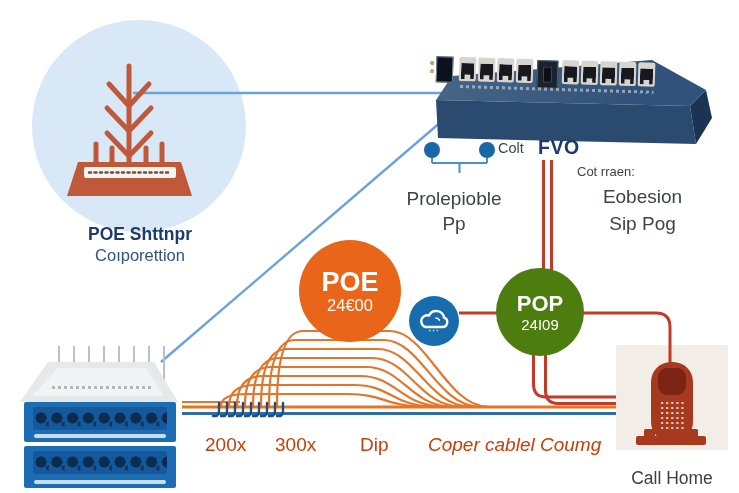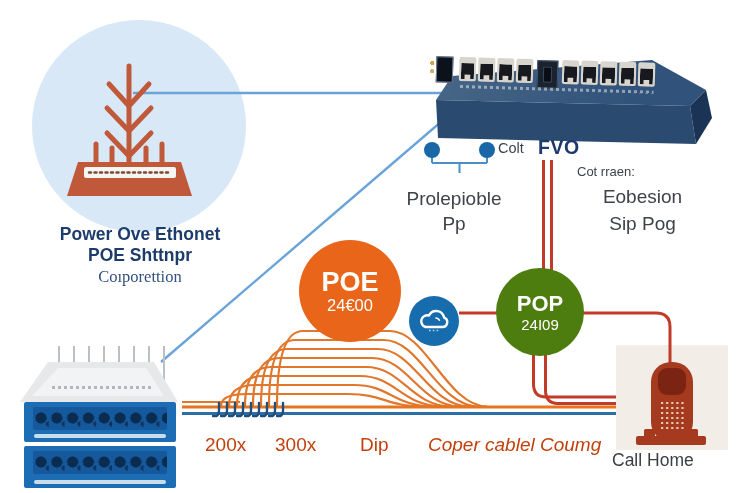--- a/index.html
+++ b/index.html
@@ -7,21 +7,21 @@
     position:relative;width:739px;height:493px;background:#ffffff;overflow:hidden;
     font-family:"Liberation Sans",sans-serif;color:#3e434a;
   }
   .abs{position:absolute;}
   
   .brand-circle{left:32px;top:20px;width:214px;height:212px;border-radius:50%;background:#d8e8f6;z-index:0;}
   .brand-logo{left:88px;top:42px;width:110px;text-align:center;font-size:15px;letter-spacing:.3px;color:#3a3f45;z-index:3;}
   
   .org-title{left:28px;top:224px;width:224px;text-align:center;z-index:3;line-height:21px;}
   .org-title .b{font-weight:bold;font-size:17.5px;color:#1d3c6b;}
-  .org-title .r{font-size:16.5px;color:#32517e;font-family:Liberation Serif, serif;}
+  .org-title .r{font-size:16.5px;color:#32517e;}
   
   #wires{left:0;top:0;width:739px;height:493px;z-index:1;pointer-events:none;}
   
   .switch{left:428px;top:56px;width:286px;height:94px;z-index:2;}
   .switch>div{position:absolute;inset:0;}
   .sw-top{clip-path:polygon(24px 20px,224px 4px,278px 34px,262px 50px,8px 44px);
           background:linear-gradient(100deg,#476787 0%,#31527a 70%);}
   .sw-front{clip-path:polygon(8px 44px,262px 50px,268px 88px,10px 82px);background:#2b4a70;}
   .sw-side{clip-path:polygon(262px 50px,278px 34px,284px 62px,268px 88px);background:#1b3355;}
   .sw-ports{position:absolute;left:14px;top:48px;width:256px;height:34px;
@@ -66,21 +66,21 @@
   .pp-unit.u1{top:56px;}
   .pp-unit.u2{top:100px;height:42px;}
   .pp-panel{position:absolute;left:9px;right:9px;top:5px;height:23px;border-radius:2px;background-color:#16589c;
       background-image:
         radial-gradient(circle 5.5px at 8px 11px,#0a2c50 5.3px,transparent 5.8px),
         radial-gradient(circle 2.6px at 15.5px 17px,#0d3563 2.4px,transparent 2.9px);
       background-size:15.8px 100%;background-repeat:repeat-x;}
   .pp-stripe{position:absolute;left:10px;right:10px;bottom:4px;height:4px;background:#cadded;border-radius:2px;}
   
   .phone-square{left:616px;top:345px;width:112px;height:105px;background:#f2eee7;z-index:0;}
-  .call-home{left:612px;top:450px;width:120px;font-size:17.5px;color:#3a3f45;z-index:3;}
+  .call-home{left:612px;top:468px;width:120px;text-align:center;font-size:17.5px;color:#3a3f45;z-index:3;}
   
   .bottom-lbl{top:434px;font-size:19px;color:#c2410c;z-index:3;text-align:left;}
   .bl1{left:205px;width:80px;}
   .bl2{left:275px;width:80px;}
   .bl3{left:360px;width:48px;}
   .bl4{left:428px;width:184px;font-style:italic;}
 </style>
 </head>
 <body>
 
@@ -157,21 +157,20 @@
       <rect x="687" y="429" width="11" height="8" rx="1.5" fill="#a63a1e"></rect>
       <rect x="636" y="436" width="70" height="9" rx="2" fill="#a63a1e"></rect>
       <rect x="651" y="362" width="42" height="80" rx="20" fill="#a63a1e"></rect>
       <rect x="658" y="368" width="28" height="27" rx="9" fill="#7c2413"></rect>
       <path d="M661 403 h23 M661 408 h23 M661 413 h23 M661 418 h23 M661 423 h23 M661 428 h23" stroke="#ead9c8" stroke-width="2.2" stroke-dasharray="2.2 2.9" fill="none" opacity=".9"></path>
     </g>
   </svg>
 
 
   <div class="abs org-title">
-    <div class="b">Power Ove Ethonet</div>
     <div class="b">POE Shttnpr</div>
     <div class="r">Coıporettion</div>
   </div>
 
   <div class="abs switch">
     <div class="sw-top"></div>
     <div class="sw-front"></div>
     <div class="sw-side"></div>
     <div class="sw-ports">
       <div class="sw-led"></div>

